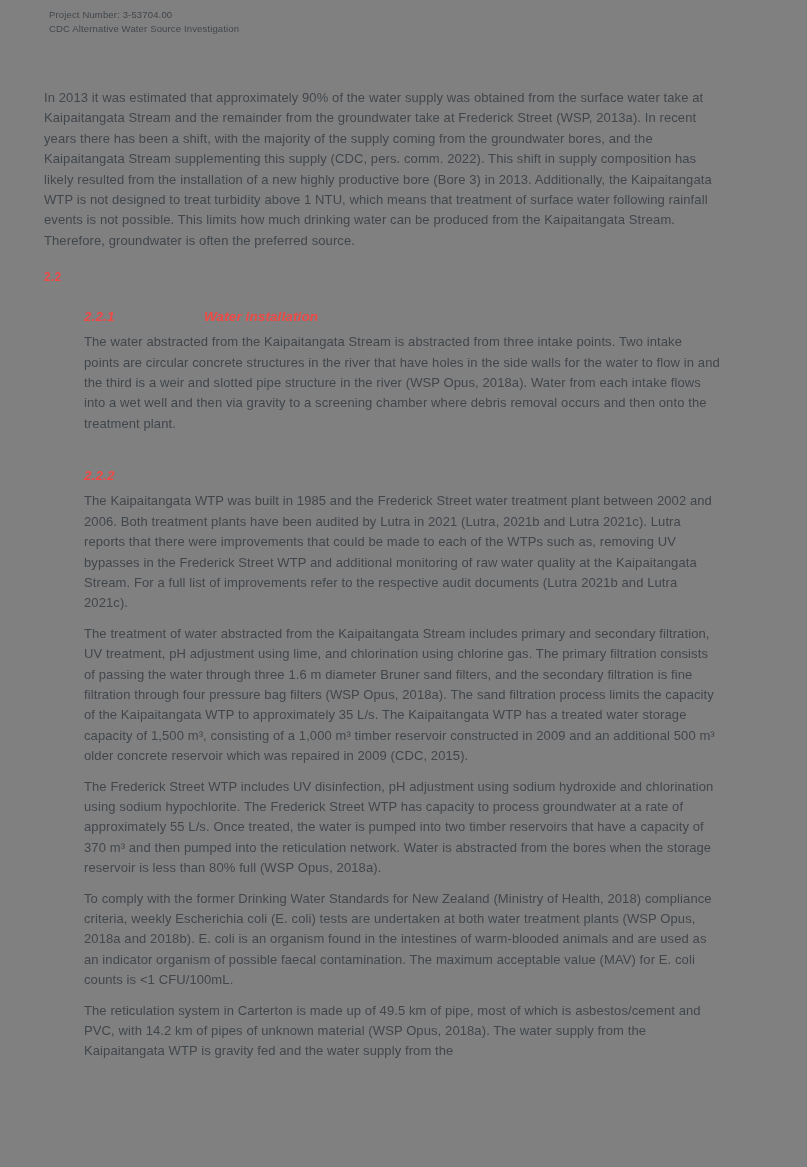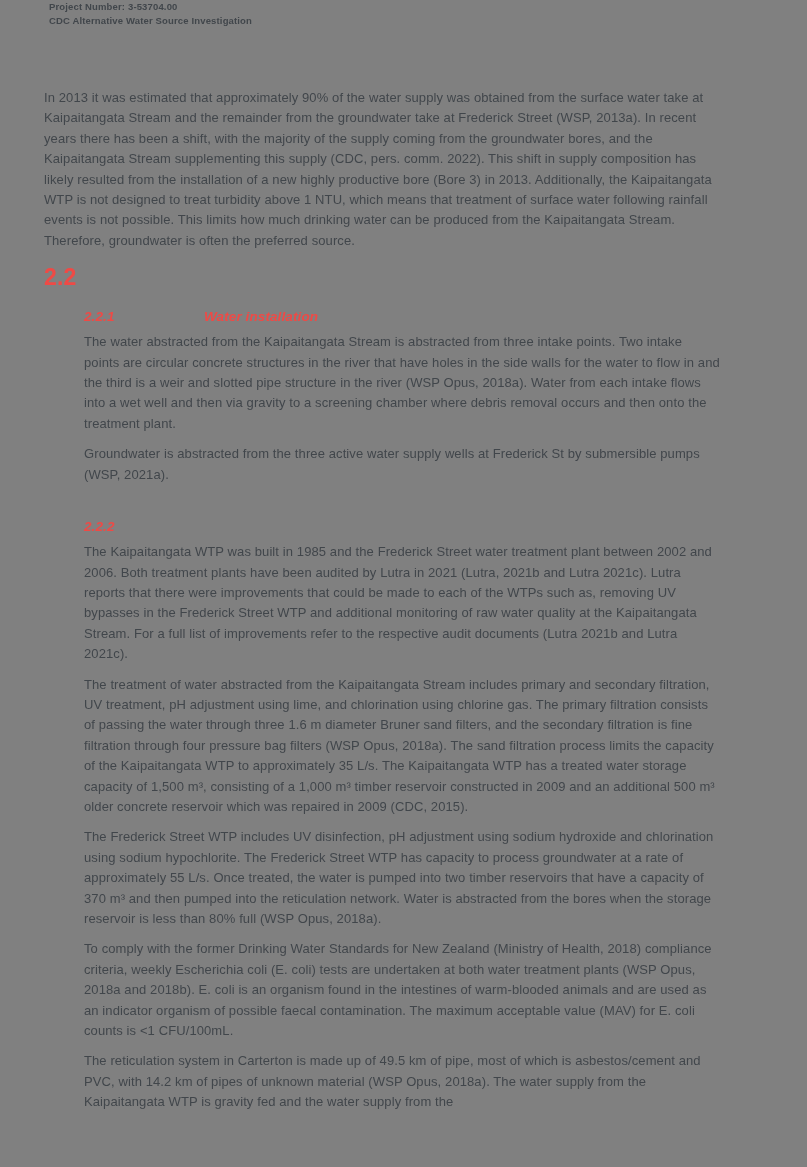--- a/index.html
+++ b/index.html
@@ -11,44 +11,44 @@
     position: relative;
     width: 807px;
     height: 1167px;
     background: #808080;
     overflow: hidden;
     font-family: "Liberation Sans", sans-serif;
     color: #41464B;
   }
   .page-header {
     position: absolute;
-    top: 0;
+    top: 8px;
     left: 49px;
     font-size: 9.5px;
-    font-weight: 700;
+    font-weight: 400;
     line-height: 1.5;
     letter-spacing: 0.15px;
     color: #41464B;
   }
   .doc-main {
     position: absolute;
     top: 88px;
     left: 44px;
     width: 677px;
   }
   .doc-main p {
     font-size: 13px;
     line-height: 20.4px;
     margin: 0 0 10px 0;
     letter-spacing: 0.1px;
   }
   .section-heading {
     display: flex;
     color: #EE4A46;
-    font-size: 23px;
+    font-size: 12px;
     font-weight: 700;
     line-height: 24px;
     margin: 14px 0 18px 0;
     letter-spacing: 0.2px;
   }
   .section-heading .h2num {
     flex: 0 0 44px;
   }
   .subsections {
     margin-left: 40px;
@@ -91,21 +91,20 @@
     </h2>
 
     <div class="subsections">
 
       <h3 class="subsection-heading">
         <span class="h3num">2.2.1</span>
         <span>Water installation</span>
       </h3>
 
       <p>The water abstracted from the Kaipaitangata Stream is abstracted from three intake points. Two intake points are circular concrete structures in the river that have holes in the side walls for the water to flow in and the third is a weir and slotted pipe structure in the river (WSP Opus, 2018a). Water from each intake flows into a wet well and then via gravity to a screening chamber where debris removal occurs and then onto the treatment plant.</p>
-      <p>Groundwater is abstracted from the three active water supply wells at Frederick St by submersible pumps (WSP, 2021a).</p>
 
       <h3 class="subsection-heading second">
         <span class="h3num">2.2.2</span>
       </h3>
 
       <p>The Kaipaitangata WTP was built in 1985 and the Frederick Street water treatment plant between 2002 and 2006. Both treatment plants have been audited by Lutra in 2021 (Lutra, 2021b and Lutra 2021c). Lutra reports that there were improvements that could be made to each of the WTPs such as, removing UV bypasses in the Frederick Street WTP and additional monitoring of raw water quality at the Kaipaitangata Stream. For a full list of improvements refer to the respective audit documents (Lutra 2021b and Lutra 2021c).</p>
       <p>The treatment of water abstracted from the Kaipaitangata Stream includes primary and secondary filtration, UV treatment, pH adjustment using lime, and chlorination using chlorine gas. The primary filtration consists of passing the water through three 1.6 m diameter Bruner sand filters, and the secondary filtration is fine filtration through four pressure bag filters (WSP Opus, 2018a). The sand filtration process limits the capacity of the Kaipaitangata WTP to approximately 35 L/s. The Kaipaitangata WTP has a treated water storage capacity of 1,500 m³, consisting of a 1,000 m³ timber reservoir constructed in 2009 and an additional 500 m³ older concrete reservoir which was repaired in 2009 (CDC, 2015).</p>
       <p>The Frederick Street WTP includes UV disinfection, pH adjustment using sodium hydroxide and chlorination using sodium hypochlorite. The Frederick Street WTP has capacity to process groundwater at a rate of approximately 55 L/s. Once treated, the water is pumped into two timber reservoirs that have a capacity of 370 m³ and then pumped into the reticulation network. Water is abstracted from the bores when the storage reservoir is less than 80% full (WSP Opus, 2018a).</p>
       <p>To comply with the former Drinking Water Standards for New Zealand (Ministry of Health, 2018) compliance criteria, weekly Escherichia coli (E. coli) tests are undertaken at both water treatment plants (WSP Opus, 2018a and 2018b). E. coli is an organism found in the intestines of warm-blooded animals and are used as an indicator organism of possible faecal contamination. The maximum acceptable value (MAV) for E. coli counts is &lt;1 CFU/100mL.</p>
       <p>The reticulation system in Carterton is made up of 49.5 km of pipe, most of which is asbestos/cement and PVC, with 14.2 km of pipes of unknown material (WSP Opus, 2018a). The water supply from the Kaipaitangata WTP is gravity fed and the water supply from the</p>

